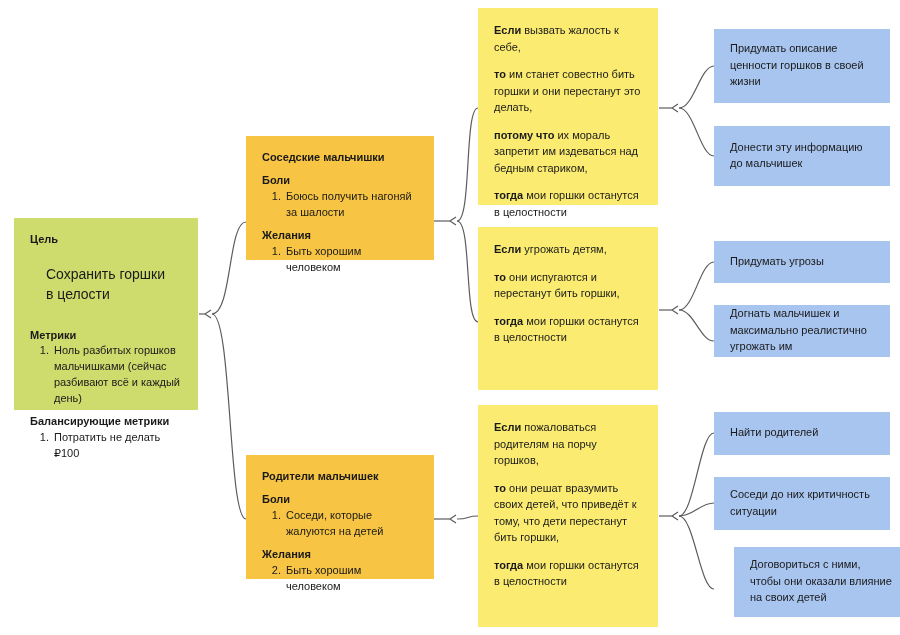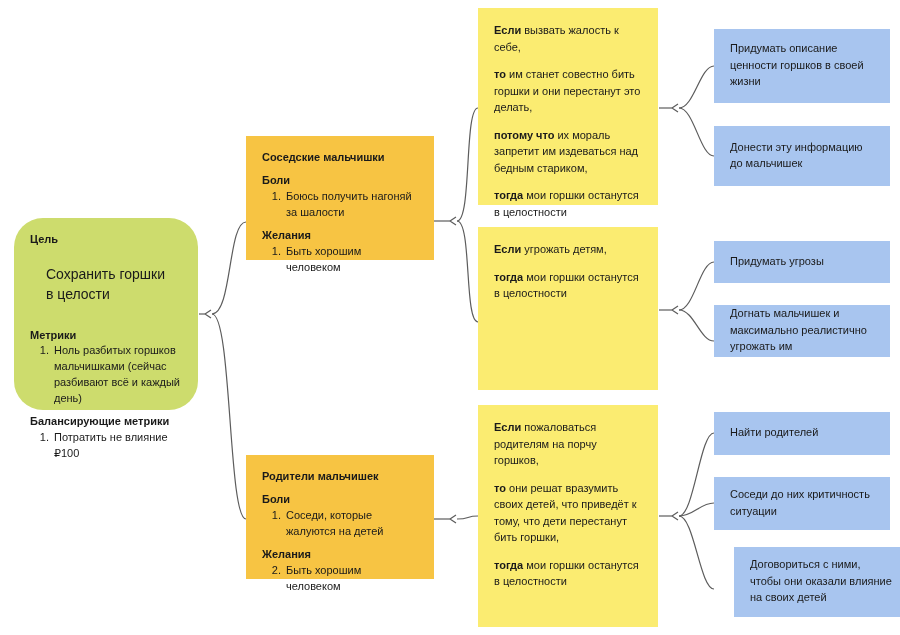--- a/index.html
+++ b/index.html
@@ -87,32 +87,32 @@
     <path d="M679,310 C694,310 700,262 714,262"></path>
     <path d="M679,310 C694,310 700,341 714,341"></path>
 
     <path d="M672,516 L659,516"></path>
     <path d="M672,516 L678,512 M672,516 L678,520"></path>
     <path d="M679,516 C694,516 700,433 714,433"></path>
     <path d="M679,516 C694,516 700,503 714,503"></path>
     <path d="M679,516 C694,516 700,589 714,589"></path>
   </svg>
 
-  <div class="card goal" style="left:14px; top:218px; width:184px; height:192px;border-radius:29px;">
+  <div class="card goal" style="left:14px; top:218px; width:184px; height:192px;">
     <div class="h">Цель</div>
     <div class="p">Сохранить горшки в целости</div>
     <div class="gap-sm"></div>
     <div class="h">Метрики</div>
     <ol class="olist">
       <li>Ноль разбитых горшков мальчишками (сейчас разбивают всё и каждый день)</li>
     </ol>
     <div class="gap-sm"></div>
     <div class="h">Балансирующие метрики</div>
     <ol class="olist">
-      <li>Потратить не влияние ₽100</li>
+      <li>Потратить не делать ₽100</li>
     </ol>
   </div>
 
   <div class="card seg" style="left:246px; top:136px; width:188px; height:124px;">
     <div class="h">Соседские мальчишки</div>
     <div class="gap-sm"></div>
     <div class="h">Боли</div>
     <ol class="olist">
       <li>Боюсь получить нагоняй за шалости</li>
     </ol>
@@ -139,20 +139,21 @@
 
   <div class="card hypo" style="left:478px; top:8px; width:180px; height:197px;">
     <div class="blk"><span class="kw">Если</span><span> вызвать жалость к себе,</span></div>
     <div class="blk"><span class="kw">то</span><span> им станет совестно бить горшки и они перестанут это делать,</span></div>
     <div class="blk"><span class="kw">потому что</span><span> их мораль запретит им издеваться над бедным стариком,</span></div>
     <div class="blk"><span class="kw">тогда</span><span> мои горшки останутся в целостности</span></div>
   </div>
 
   <div class="card hypo" style="left:478px; top:227px; width:180px; height:163px;">
     <div class="blk"><span class="kw">Если</span><span> угрожать детям,</span></div>
+    <div class="blk"><span class="kw">то</span><span> они испугаются и перестанут бить горшки,</span></div>
     <div class="blk"><span class="kw">тогда</span><span> мои горшки останутся в целостности</span></div>
   </div>
 
   <div class="card hypo" style="left:478px; top:405px; width:180px; height:222px;">
     <div class="blk"><span class="kw">Если</span><span> пожаловаться родителям на порчу горшков,</span></div>
     <div class="blk"><span class="kw">то</span><span> они решат вразумить своих детей, что приведёт к тому, что дети перестанут бить горшки,</span></div>
     <div class="blk"><span class="kw">тогда</span><span> мои горшки останутся в целостности</span></div>
   </div>
 
   <div class="card action" style="left:714px; top:29px; width:176px; height:74px; display:flex; align-items:center;">

